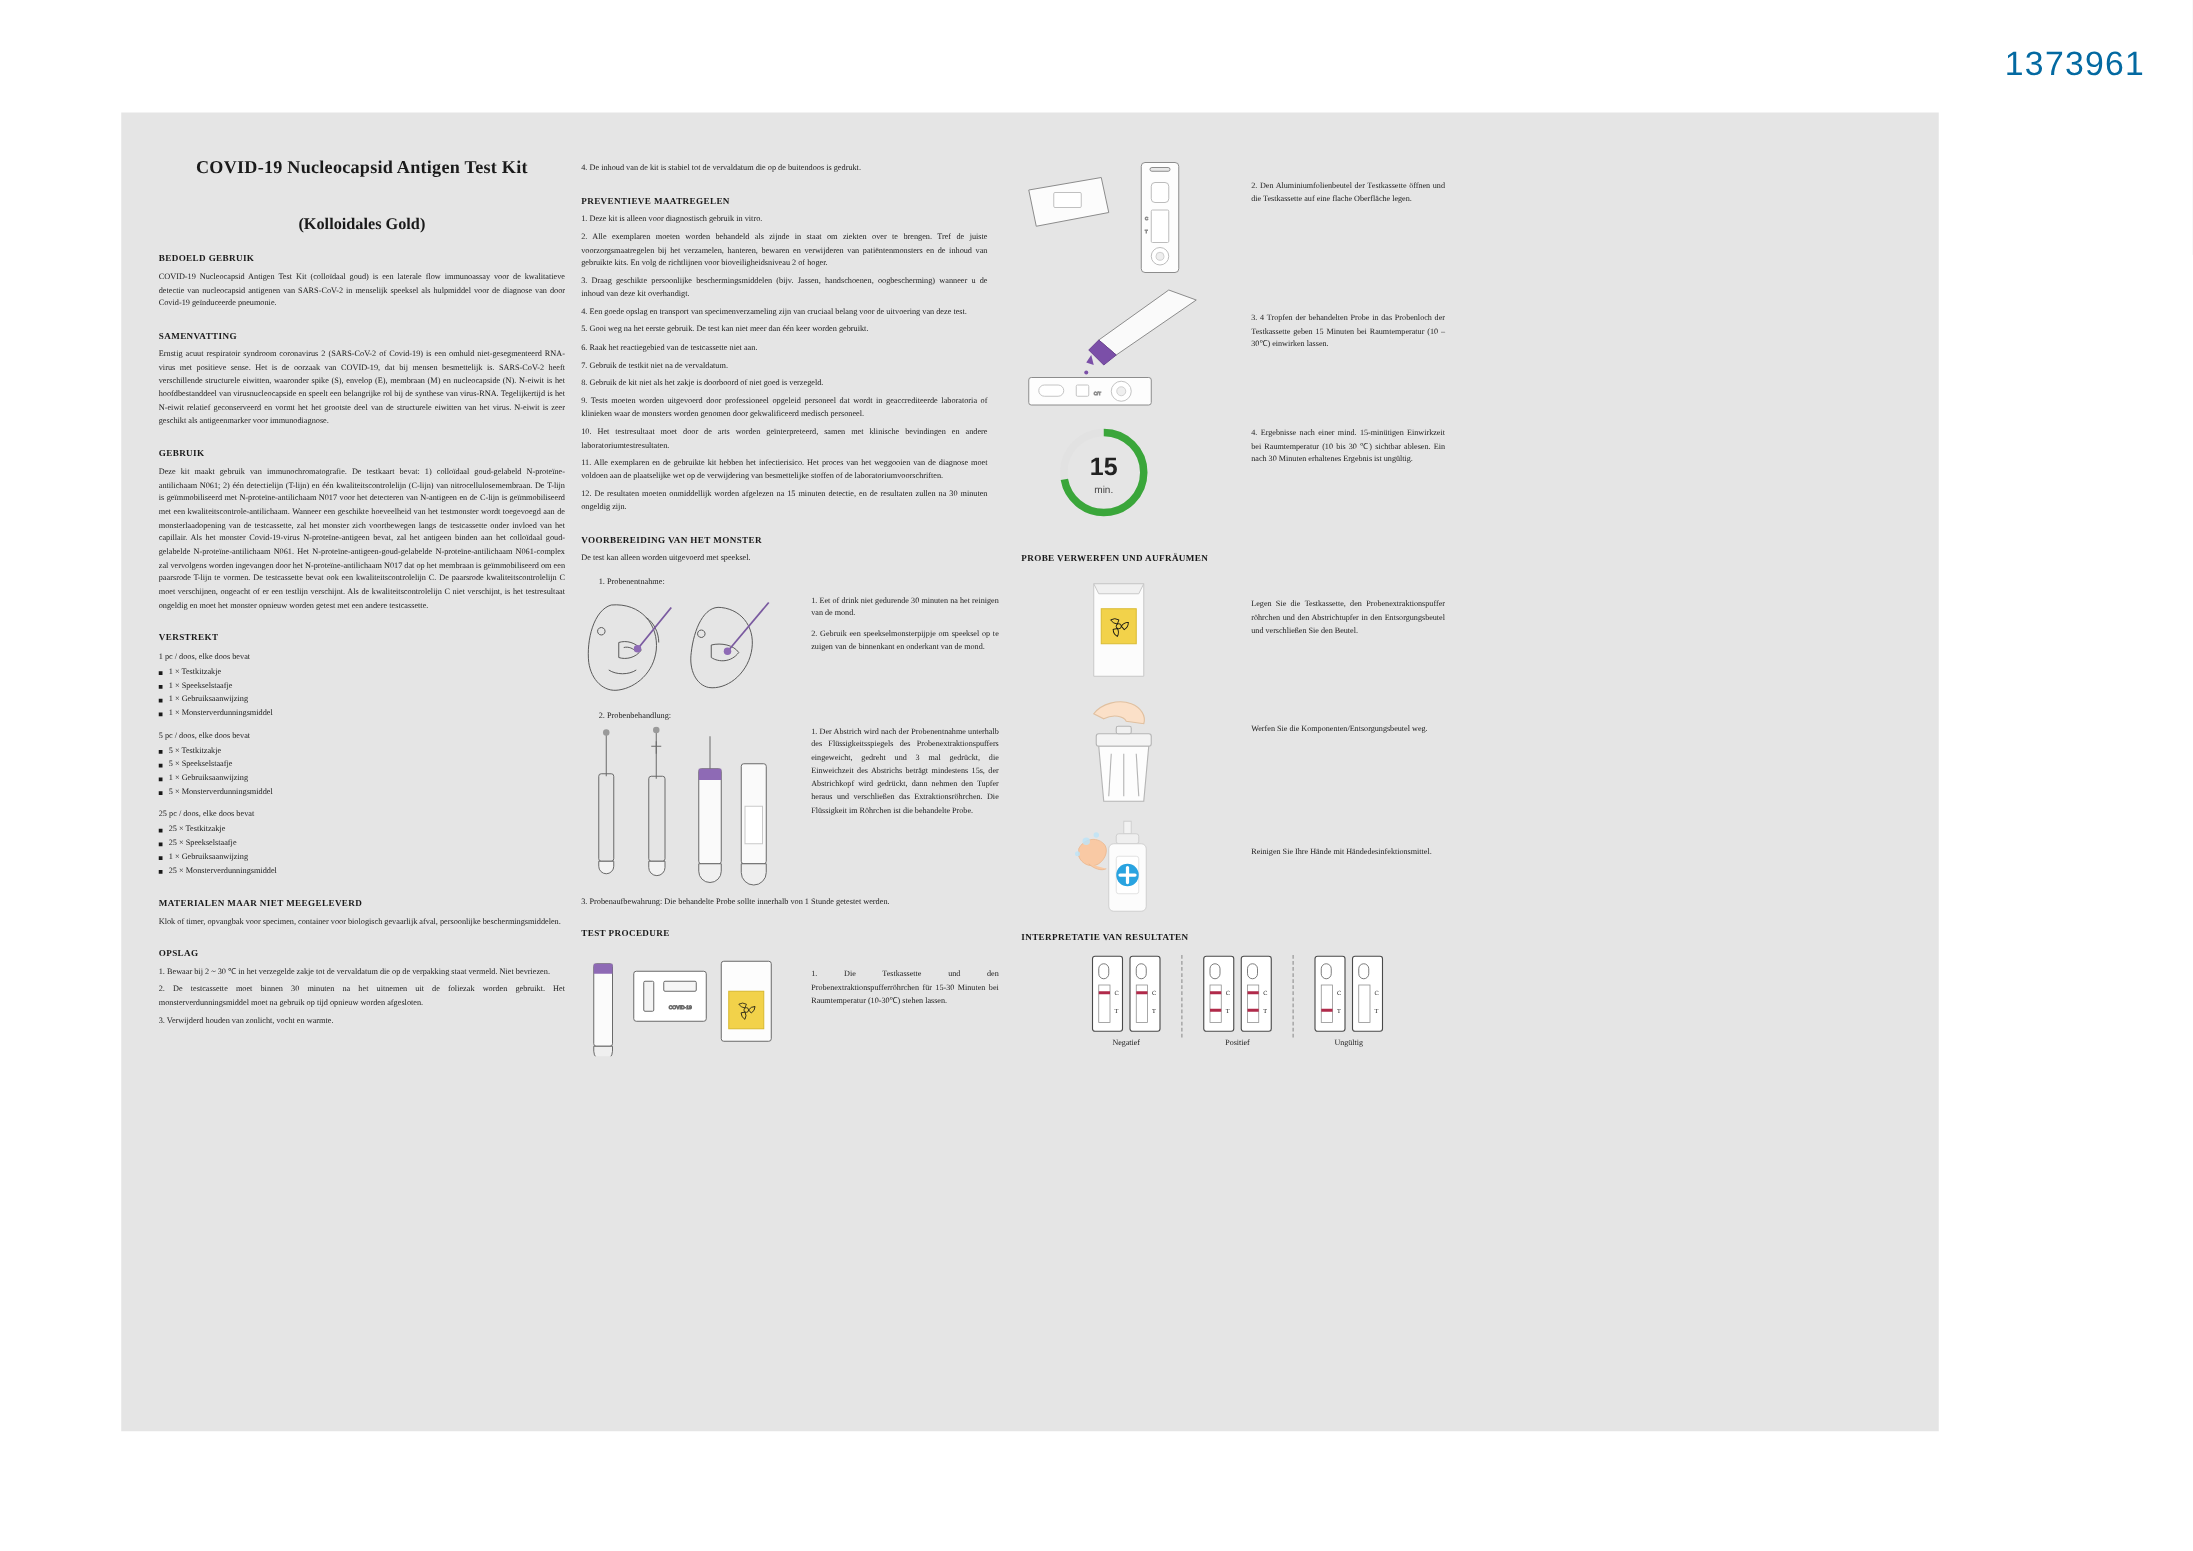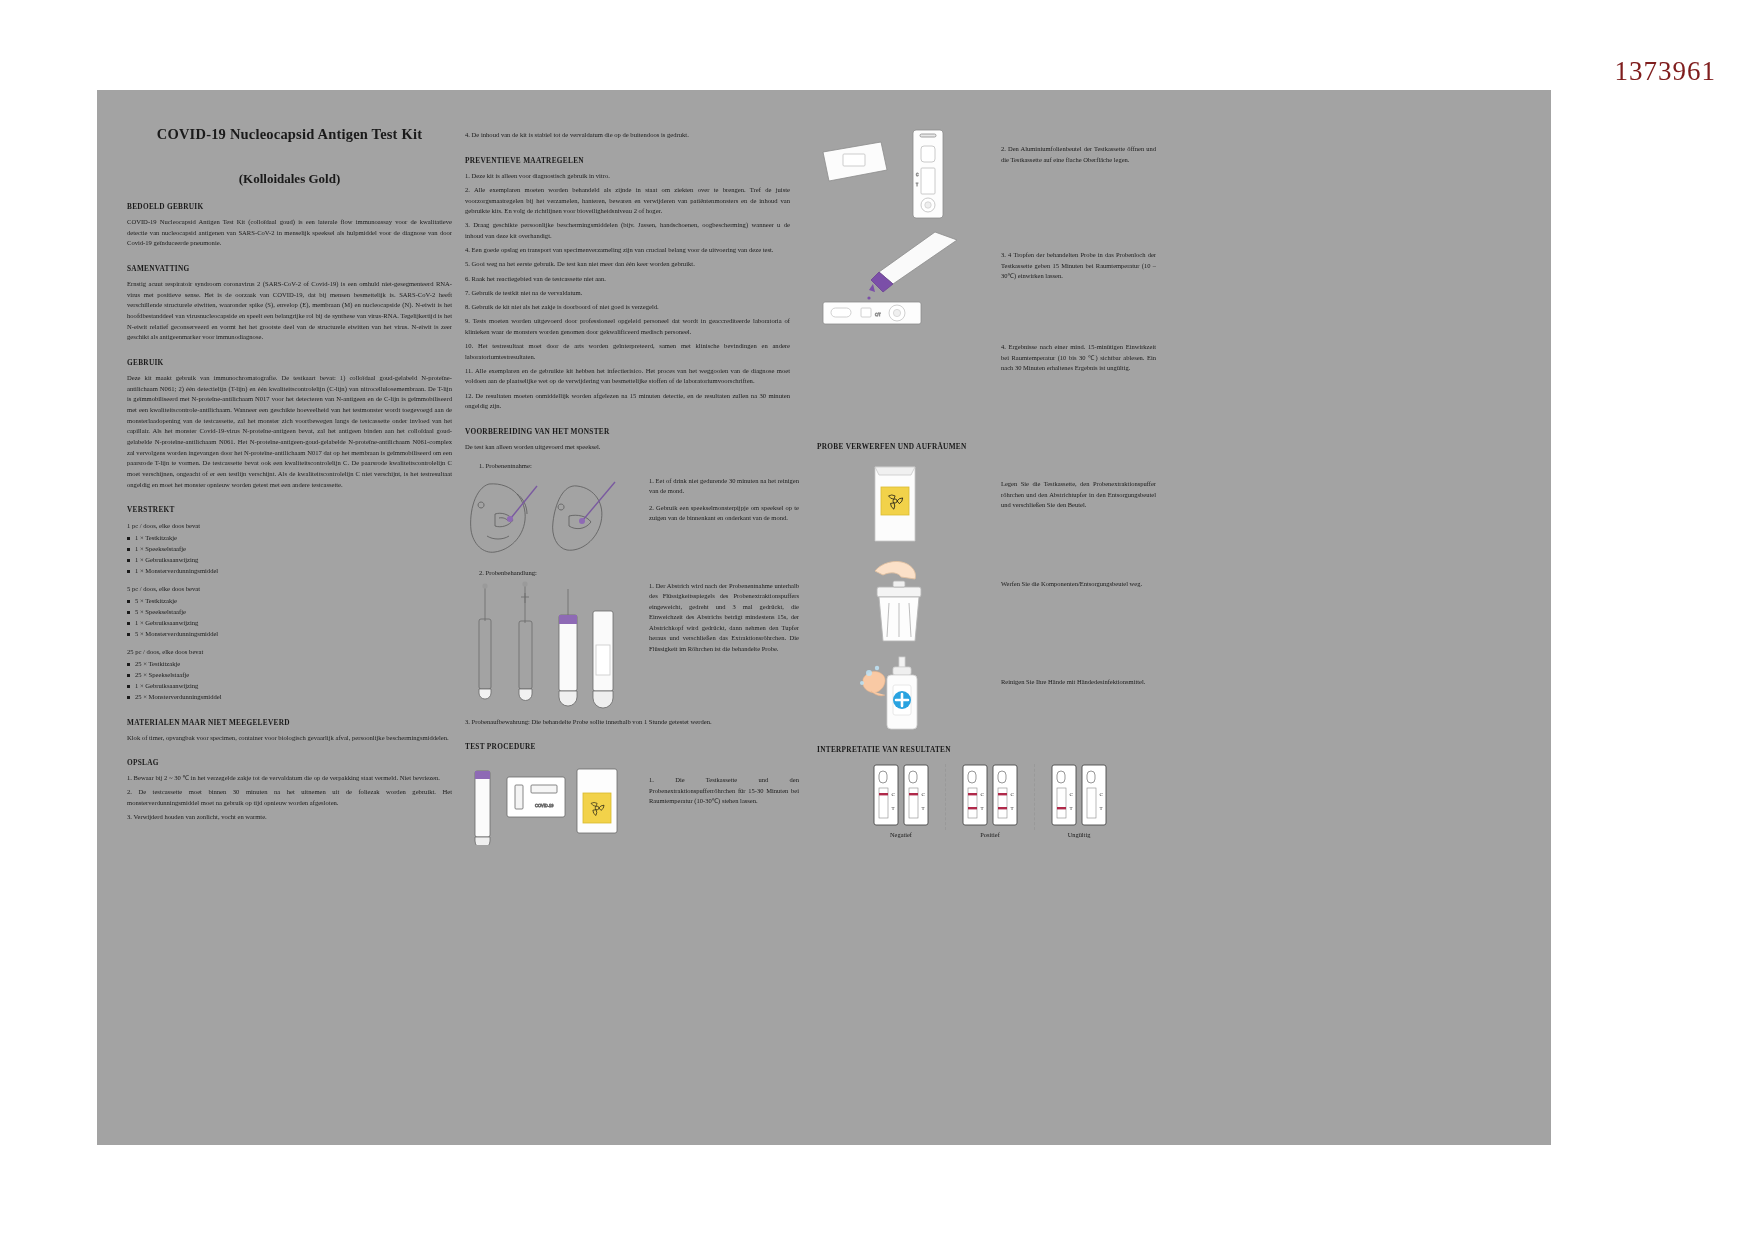--- a/index.html
+++ b/index.html
@@ -1,18 +1,18 @@
 <!DOCTYPE html>
 <html><head>
 <meta charset="utf-8">
 <style>
   html,body{margin:0;padding:0;background:#ffffff;}
   body{width:1754px;height:1241px;position:relative;font-family:"Liberation Serif",serif;color:#1a1a1a;-webkit-font-smoothing:none;}
-  .doc-id{position:absolute;right:38px;top:56px;font-family:Liberation Serif, serif;font-size:27px;letter-spacing:1px;color:#7f1d1d;}
-  .sheet{position:absolute;left:97px;top:90px;width:1454px;height:1055px;background:#a3a3a3;}
+  .doc-id{position:absolute;right:38px;top:36px;font-family:Liberation Sans, sans-serif;font-size:27px;letter-spacing:1px;color:#0369a1;}
+  .sheet{position:absolute;left:97px;top:90px;width:1454px;height:1055px;background:#e5e5e5;}
   .col{position:absolute;top:0;}
   .c1{left:30px;width:325px;}
   .c2{left:368px;width:325px;}
   .c3{left:720px;width:340px;}
   .title{text-align:center;font-weight:bold;font-size:14.5px;letter-spacing:.2px;margin:36px 0 0 0;}
   .subtitle{text-align:center;font-weight:bold;font-size:13px;margin:28px 0 0 0;}
   h3.sec{font-size:7.3px;font-weight:bold;letter-spacing:.3px;margin:15px 0 6px 0;font-family:"Liberation Serif",serif;}
   p.body{font-size:6.6px;line-height:1.62;text-align:justify;margin:0 0 6px 0;}
   p.body.nj{text-align:left;}
   ul.kit{list-style:none;margin:0 0 2px 0;padding:0;}
@@ -256,20 +256,28 @@
             <circle cx="80" cy="85" r="8" fill="#fff" stroke="#c4c4c4"></circle>
             <circle cx="80" cy="85" r="3.6" fill="#efefef" stroke="#d2d2d2"></circle>
             <text x="58" y="88" font-size="3.6" fill="#9a9a9a" font-family="Liberation Sans, sans-serif">C/T</text>
           </g>
         </svg>
       </div>
       <div class="r-txt" style="top:22px">3. 4 Tropfen der behandelten Probe in das Probenloch der Testkassette geben 15 Minuten bei Raumtemperatur (10 – 30℃) einwirken lassen.</div>
     </div>
 
     <div class="r-item" style="min-height:88px">
+      <div class="r-fig">
+        <svg width="175" height="88" viewBox="0 0 175 88">
+          <circle cx="66" cy="44" r="32" fill="none" stroke="#e2e2e2" stroke-width="6"></circle>
+          <circle cx="66" cy="44" r="32" fill="none" stroke="#3aa63a" stroke-width="6" stroke-dasharray="145 201" stroke-linecap="butt" transform="rotate(-90 66 44)"></circle>
+          <text x="66" y="46" text-anchor="middle" font-size="20" font-weight="bold" font-family="Liberation Sans, sans-serif" fill="#222">15</text>
+          <text x="66" y="60" text-anchor="middle" font-size="8" font-family="Liberation Sans, sans-serif" fill="#444">min.</text>
+        </svg>
+      </div>
       <div class="r-txt" style="top:8px">4. Ergebnisse nach einer mind. 15-minütigen Einwirkzeit bei Raumtemperatur (10 bis 30 ℃) sichtbar ablesen. Ein nach 30 Minuten erhaltenes Ergebnis ist ungültig.</div>
     </div>
 
     <div class="capt">PROBE VERWERFEN UND AUFRÄUMEN</div>
 
     <div class="r-item" style="min-height:86px">
       <div class="r-fig">
         <svg width="175" height="84" viewBox="0 0 175 84">
           <path d="M58,6 L98,6 L98,80 L58,80 Z" fill="#fcfcfc" stroke="#c8c8c8" stroke-width="0.8"></path>
           <path d="M58,6 L98,6 L94,14 L62,14 Z" fill="#f0f0f0" stroke="#c8c8c8" stroke-width="0.8"></path>

